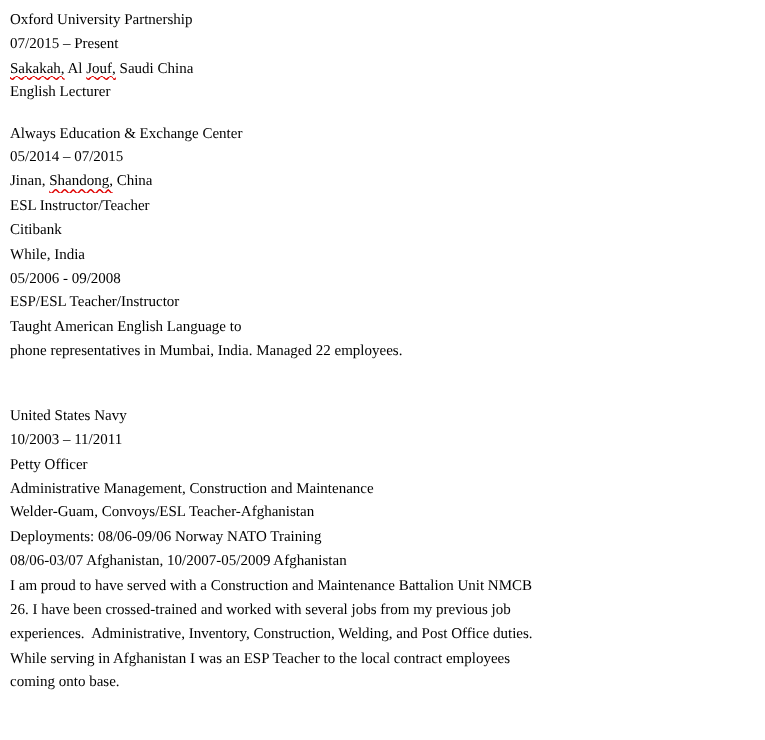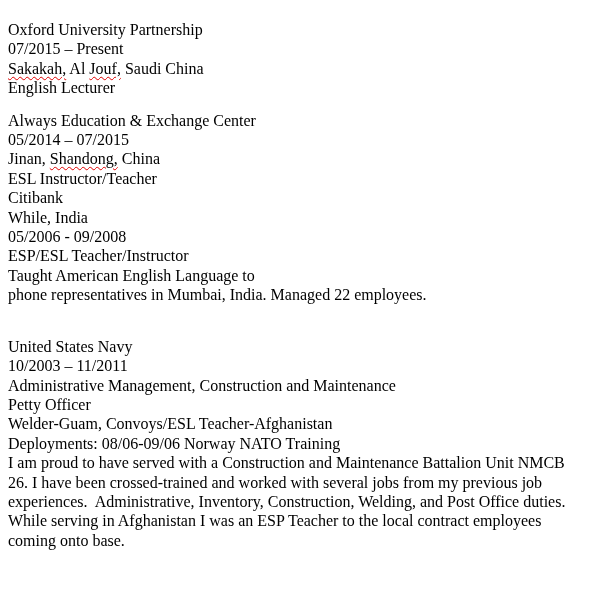--- a/index.html
+++ b/index.html
@@ -14,23 +14,23 @@
     background: var(--bg-color);
   }
   body {
     width: 612px;
     height: 592px;
     overflow: hidden;
   }
   .document {
     width: 612px;
     height: 592px;
-    padding: 20px 8px 0 8px;
+    padding: 6px 8px 0 8px;
     font-family: "Liberation Serif", "DejaVu Serif", serif;
-    font-size: 16px;
+    font-size: 12px;
     line-height: 19.4px;
     color: var(--text-color);
   }
   .block { margin: 0; }
   
   .block:nth-child(2) { margin-top: 13px; }
   .block:nth-child(3) { }
   .block:nth-child(4) { margin-top: 32px; }
   .line {
     white-space: pre;   
@@ -64,23 +64,24 @@
       <div class="line"><span>Citibank</span></div>
       <div class="line"><span>While, India</span></div>
       <div class="line"><span>05/2006 - 09/2008</span></div>
       <div class="line"><span class="bold">ESP/ESL Teacher/Instructor</span></div>
       <div class="line"><span>Taught American English Language to</span></div>
       <div class="line"><span>phone representatives in Mumbai, India. Managed 22 employees.</span></div>
     </div>
     <div class="block">
       <div class="line"><span>United States Navy</span></div>
       <div class="line"><span>10/2003 – 11/2011</span></div>
+      <div class="line"><span>Petty Officer</span></div>
       <div class="line"><span>Administrative Management, Construction and Maintenance</span></div>
-      <div class="line"><span>Petty Officer</span></div>
       <div class="line"><span>Welder-Guam, Convoys/ESL Teacher-Afghanistan</span></div>
       <div class="line"><span>Deployments: 08/06-09/06 Norway NATO Training</span></div>
+      <div class="line"><span>08/06-03/07 Afghanistan, 10/2007-05/2009 Afghanistan</span></div>
       <div class="line"><span>I am proud to have served with a Construction and Maintenance Battalion Unit NMCB</span></div>
       <div class="line"><span>26. I have been crossed-trained and worked with several jobs from my previous job</span></div>
       <div class="line"><span>experiences.  Administrative, Inventory, Construction, Welding, and Post Office duties.</span></div>
       <div class="line"><span>While serving in Afghanistan I was an </span><span class="bold">ESP Teacher</span><span> to the local contract employees</span></div>
       <div class="line"><span>coming onto base.</span></div>
     </div>
   </div>
 
 </body></html>

